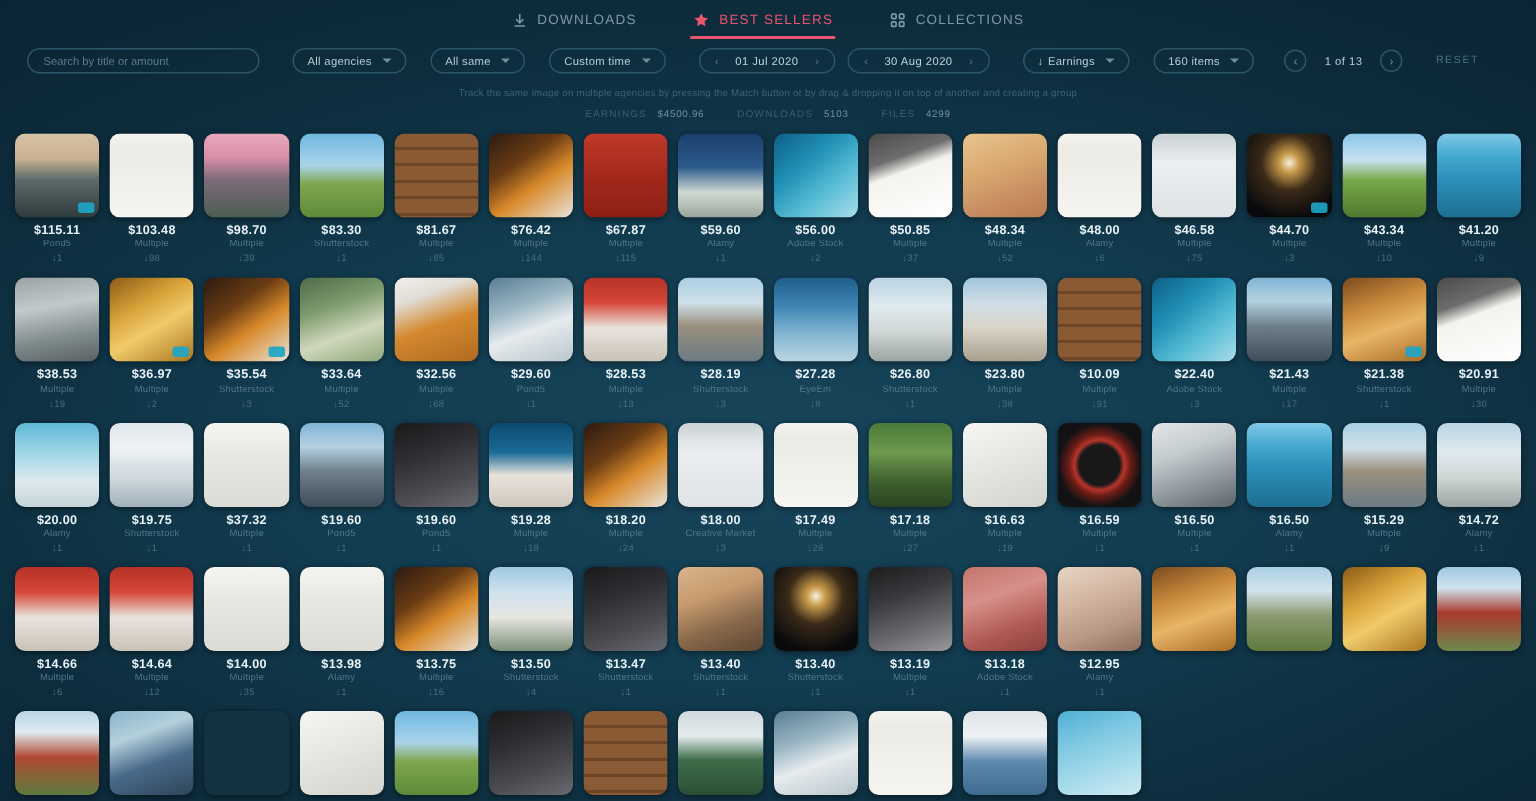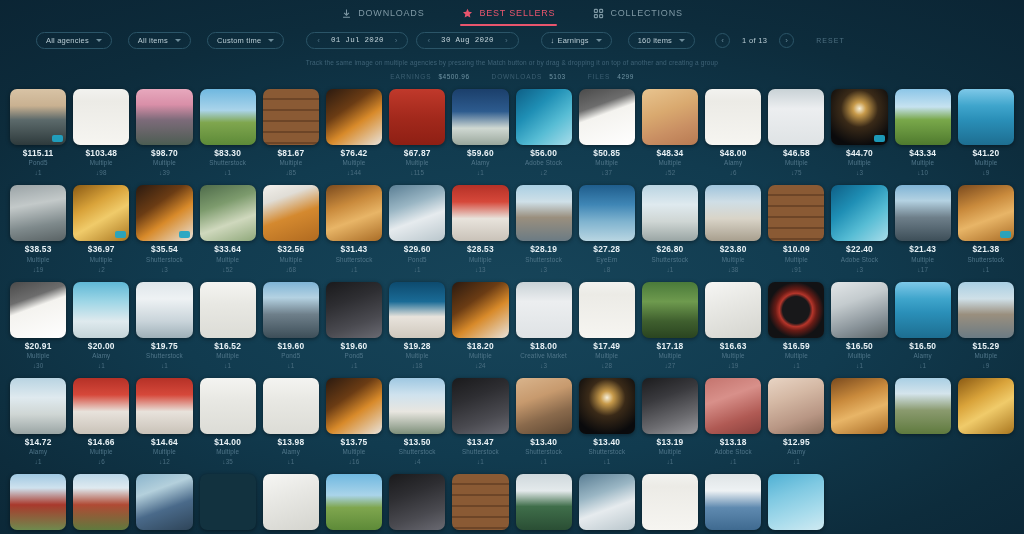--- a/index.html
+++ b/index.html
@@ -85,21 +85,21 @@
   }
   .spacer-sm { width: 16px; }
   .spacer-md { width: 22px; }
   .datepill {
     border: 1px solid #2b5568; border-radius: 11px; height: 17px;
     display: flex; align-items: center; gap: 0;
     padding: 0 6px; font-size: 7.5px; color: #c2d3da;
     white-space: nowrap; cursor: pointer;
   }
   .datepill .arw { color: #527486; font-size: 8px; padding: 0 4px; cursor: pointer; }
-  .datepill .dlabel { padding: 0 7px; letter-spacing: 0.3px; font-family: Liberation Mono, monospace; }
+  .datepill .dlabel { padding: 0 7px; letter-spacing: 0.3px; }
   .pagenav { display: flex; align-items: center; gap: 12px; margin-left: 20px; }
   .circbtn {
     width: 15px; height: 15px; border-radius: 50%;
     border: 1px solid #2b5568;
     display: flex; align-items: center; justify-content: center;
     color: #6b8c9b; font-size: 8px; cursor: pointer;
   }
   .pagelabel { font-size: 7.5px; color: #b9ccd4; letter-spacing: 0.3px; }
   .reset {
     margin-left: 22px; font-size: 7px; color: #4d6f80;
@@ -191,28 +191,32 @@
           <rect x="9.6" y="2" width="4.4" height="4.4" rx="1"></rect>
           <rect x="2" y="9.6" width="4.4" height="4.4" rx="1"></rect>
           <rect x="9.6" y="9.6" width="4.4" height="4.4" rx="1"></rect>
         </svg>
       </span>
       <span>COLLECTIONS</span>
     </div>
   </div>
 
   <div class="filterbar">
+    <div class="pill search">
+
+      <input type="text" placeholder="Search by title or amount" style="">
+    </div>
     <div class="spacer-md"></div>
     <div class="pill">
       <span>All agencies</span>
       <span class="caret"></span>
     </div>
     <div class="spacer-sm"></div>
     <div class="pill">
-      <span>All items</span>
+      <span>All same</span>
       <span class="caret"></span>
     </div>
     <div class="spacer-sm"></div>
     <div class="pill">
       <span>Custom time</span>
       <span class="caret"></span>
     </div>
     <div class="spacer-md"></div>
     <div class="datepill">
       <span class="arw">‹</span>
@@ -471,30 +475,20 @@
           <div class="art" style="background: linear-gradient(160deg, rgb(242, 240, 236) 0%, rgb(224, 221, 214) 25%, rgb(212, 137, 47) 55%, rgb(176, 106, 32) 100%);"></div>
         </div>
         <div class="meta">
           <div class="price">$32.56</div>
           <div class="agency">Multiple</div>
           <div class="dls"><span class="dlarrow">↓</span><span>68</span></div>
         </div>
       </div>
       <div class="tile">
         <div class="thumb">
-          <div class="art" style="background: linear-gradient(160deg, rgb(122, 74, 30) 0%, rgb(201, 138, 60) 35%, rgb(232, 181, 103) 60%, rgb(169, 108, 38) 100%);"></div>
-        </div>
-        <div class="meta">
-          <div class="price">$31.43</div>
-          <div class="agency">Shutterstock</div>
-          <div class="dls"><span class="dlarrow">↓</span><span>1</span></div>
-        </div>
-      </div>
-      <div class="tile">
-        <div class="thumb">
           <div class="art" style="background: linear-gradient(160deg, rgb(90, 126, 148) 0%, rgb(154, 182, 196) 35%, rgb(230, 235, 238) 60%, rgb(185, 198, 204) 100%);"></div>
         </div>
         <div class="meta">
           <div class="price">$29.60</div>
           <div class="agency">Pond5</div>
           <div class="dls"><span class="dlarrow">↓</span><span>1</span></div>
         </div>
       </div>
       <div class="tile">
         <div class="thumb">
@@ -615,21 +609,21 @@
           <div class="price">$19.75</div>
           <div class="agency">Shutterstock</div>
           <div class="dls"><span class="dlarrow">↓</span><span>1</span></div>
         </div>
       </div>
       <div class="tile">
         <div class="thumb">
           <div class="art" style="background: linear-gradient(rgb(244, 244, 241) 0%, rgb(232, 232, 227) 40%, rgb(220, 220, 214) 100%);"></div>
         </div>
         <div class="meta">
-          <div class="price">$16.52</div>
+          <div class="price">$37.32</div>
           <div class="agency">Multiple</div>
           <div class="dls"><span class="dlarrow">↓</span><span>1</span></div>
         </div>
       </div>
       <div class="tile">
         <div class="thumb">
           <div class="art" style="background: linear-gradient(rgb(127, 180, 214) 0%, rgb(180, 210, 226) 28%, rgb(110, 127, 138) 58%, rgb(61, 78, 88) 100%);"></div>
         </div>
         <div class="meta">
           <div class="price">$19.60</div>

